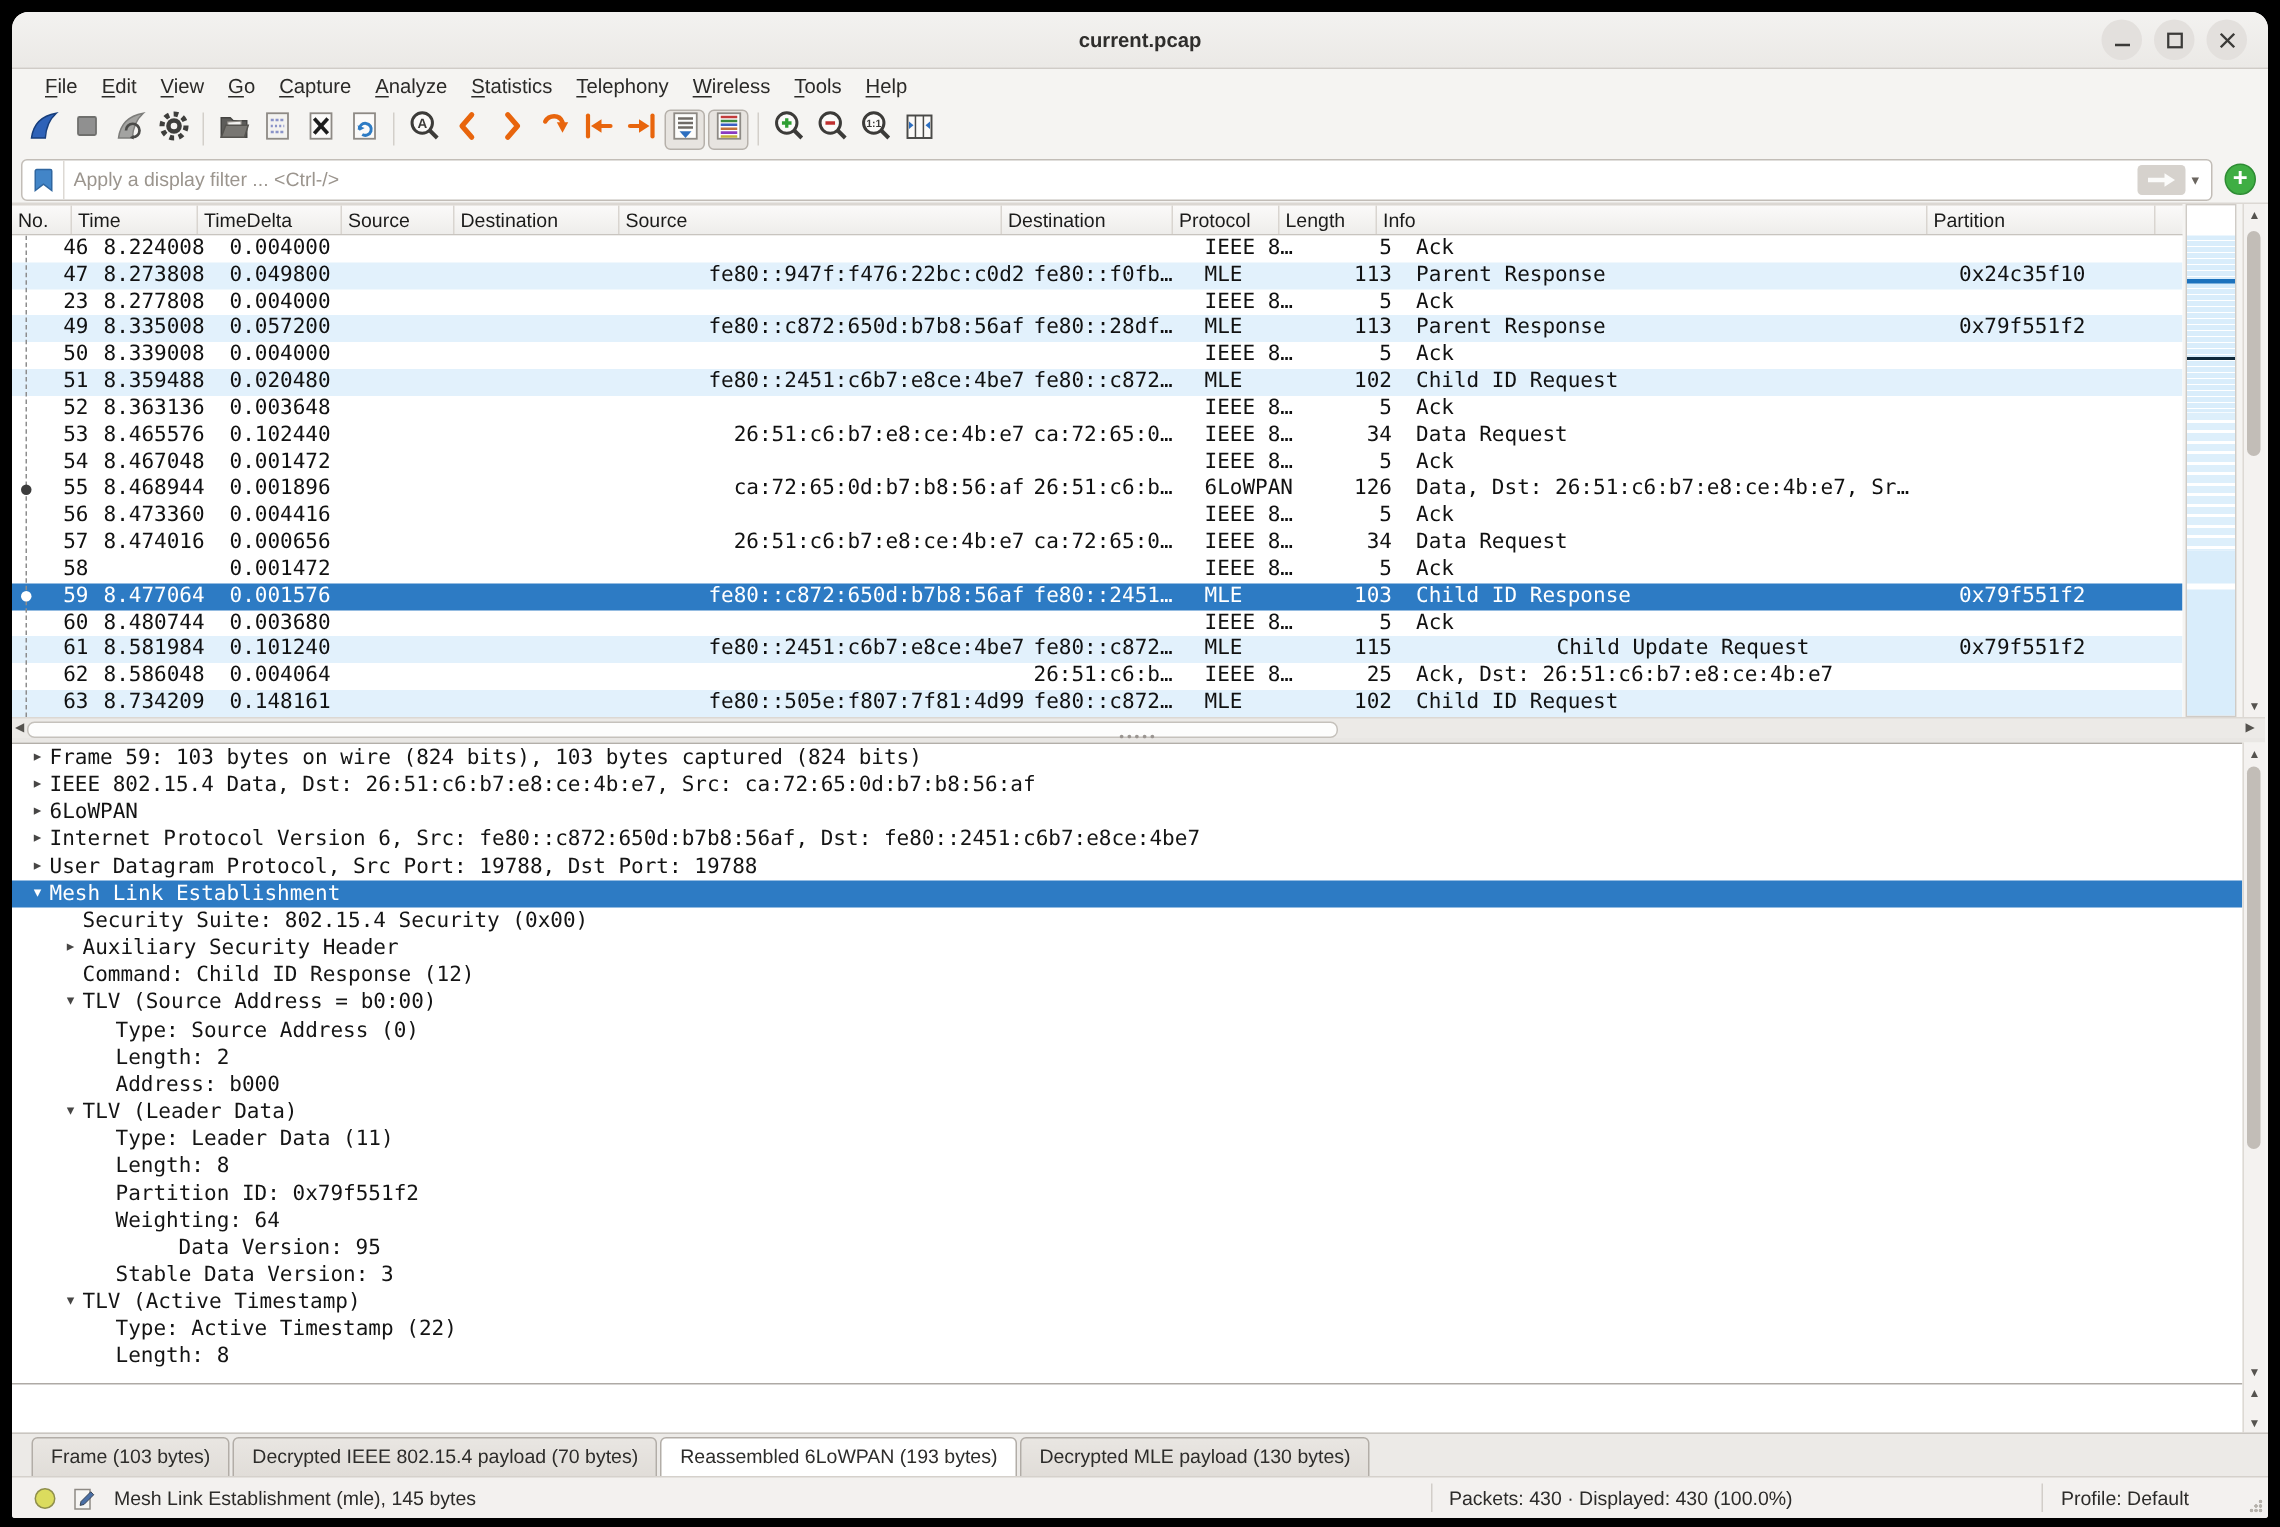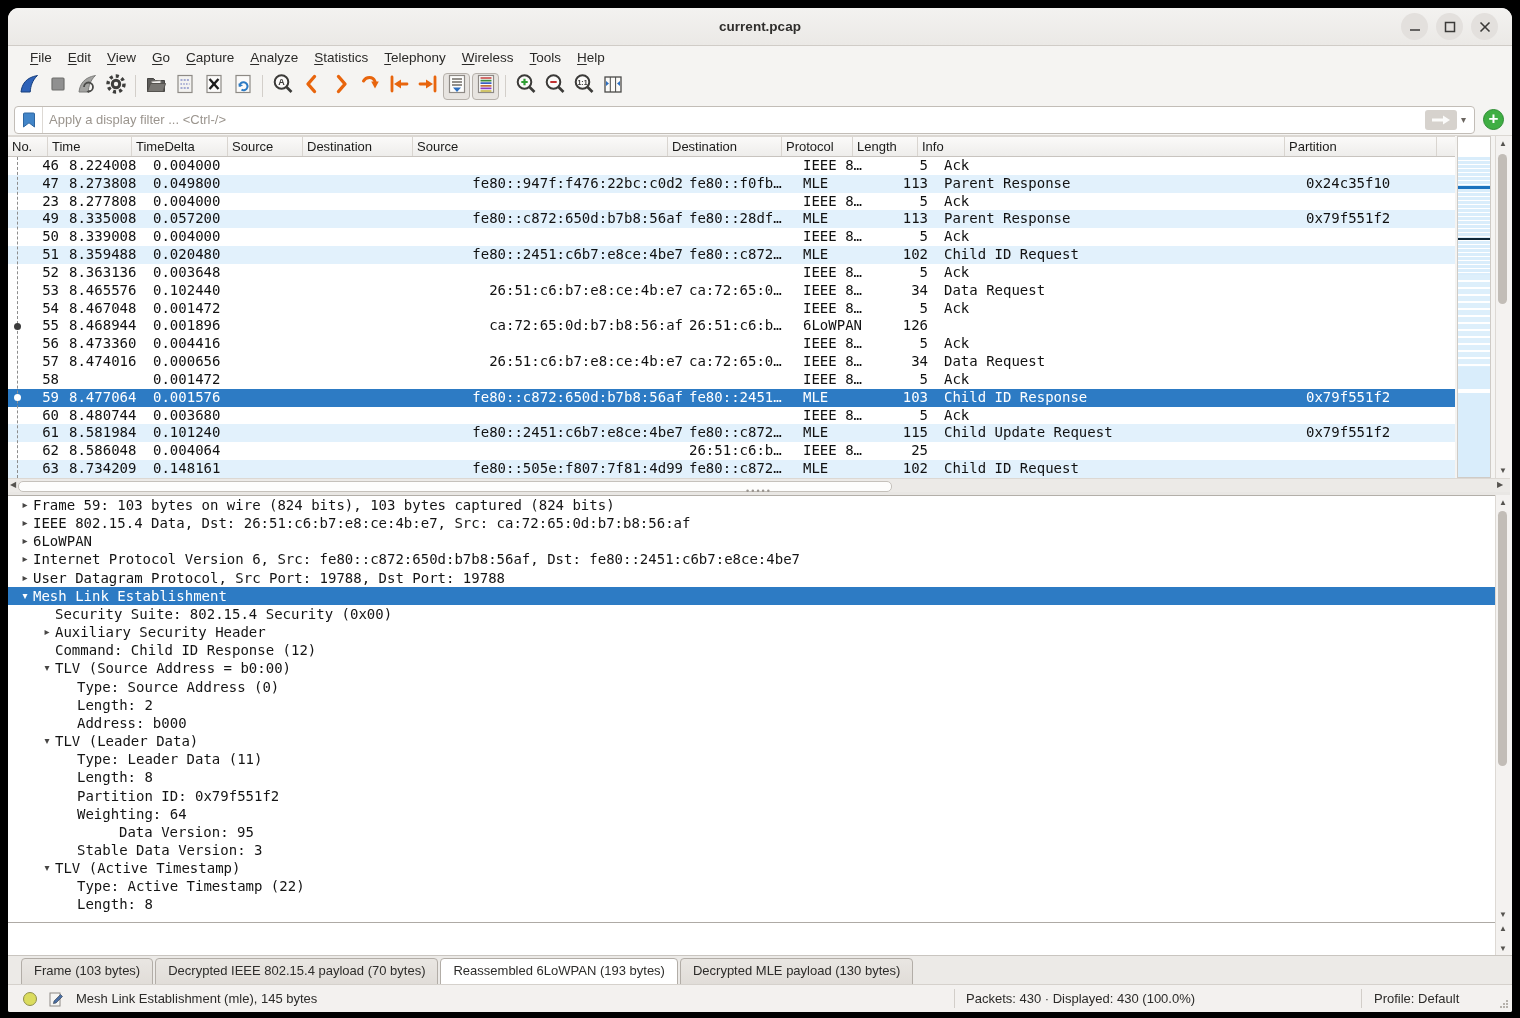--- a/index.html
+++ b/index.html
@@ -433,20 +433,21 @@
       <div class="prow ">
         <div class="pcell ra" style="width: 58px; padding-right: 7px;">55</div>
         <div class="pcell" style="width: 84px;">8.468944</div>
         <div class="pcell" style="width: 96px;">0.001896</div>
         <div class="pcell" style="width: 75px;"></div>
         <div class="pcell" style="width: 110px;"></div>
         <div class="pcell ra" style="width: 255px;">ca:72:65:0d:b7:b8:56:af</div>
         <div class="pcell" style="width: 114px;">26:51:c6:b…</div>
         <div class="pcell" style="width: 71px;">6LoWPAN</div>
         <div class="pcell ra" style="width: 65px; padding-right: 8px;">126</div>
+        <div class="pcell" style="width: 367px; padding-left: 8px;">Data, Dst: 26:51:c6:b7:e8:ce:4b:e7, Sr…</div>
         <div class="pcell" style="width: 152px;"></div>
       </div>
       <div class="prow ">
         <div class="pcell ra" style="width: 58px; padding-right: 7px;">56</div>
         <div class="pcell" style="width: 84px;">8.473360</div>
         <div class="pcell" style="width: 96px;">0.004416</div>
         <div class="pcell" style="width: 75px;"></div>
         <div class="pcell" style="width: 110px;"></div>
         <div class="pcell ra" style="width: 255px;"></div>
         <div class="pcell" style="width: 114px;"></div>
@@ -510,33 +511,34 @@
       <div class="prow mle">
         <div class="pcell ra" style="width: 58px; padding-right: 7px;">61</div>
         <div class="pcell" style="width: 84px;">8.581984</div>
         <div class="pcell" style="width: 96px;">0.101240</div>
         <div class="pcell" style="width: 75px;"></div>
         <div class="pcell" style="width: 110px;"></div>
         <div class="pcell ra" style="width: 255px;">fe80::2451:c6b7:e8ce:4be7</div>
         <div class="pcell" style="width: 114px;">fe80::c872…</div>
         <div class="pcell" style="width: 71px;">MLE</div>
         <div class="pcell ra" style="width: 65px; padding-right: 8px;">115</div>
-        <div class="pcell" style="width: 367px; padding-left: 8px;">Child Update Request</div>
+        <div class="pcell" style="width: 367px; padding-left: 8px; text-align: center;">Child Update Request</div>
         <div class="pcell" style="width: 152px;">0x79f551f2</div>
       </div>
       <div class="prow ">
         <div class="pcell ra" style="width: 58px; padding-right: 7px;">62</div>
         <div class="pcell" style="width: 84px;">8.586048</div>
         <div class="pcell" style="width: 96px;">0.004064</div>
         <div class="pcell" style="width: 75px;"></div>
         <div class="pcell" style="width: 110px;"></div>
         <div class="pcell ra" style="width: 255px;"></div>
         <div class="pcell" style="width: 114px;">26:51:c6:b…</div>
         <div class="pcell" style="width: 71px;">IEEE 8…</div>
         <div class="pcell ra" style="width: 65px; padding-right: 8px;">25</div>
+        <div class="pcell" style="width: 367px; padding-left: 8px;">Ack, Dst: 26:51:c6:b7:e8:ce:4b:e7</div>
         <div class="pcell" style="width: 152px;"></div>
       </div>
       <div class="prow mle">
         <div class="pcell ra" style="width: 58px; padding-right: 7px;">63</div>
         <div class="pcell" style="width: 84px;">8.734209</div>
         <div class="pcell" style="width: 96px;">0.148161</div>
         <div class="pcell" style="width: 75px;"></div>
         <div class="pcell" style="width: 110px;"></div>
         <div class="pcell ra" style="width: 255px;">fe80::505e:f807:7f81:4d99</div>
         <div class="pcell" style="width: 114px;">fe80::c872…</div>

